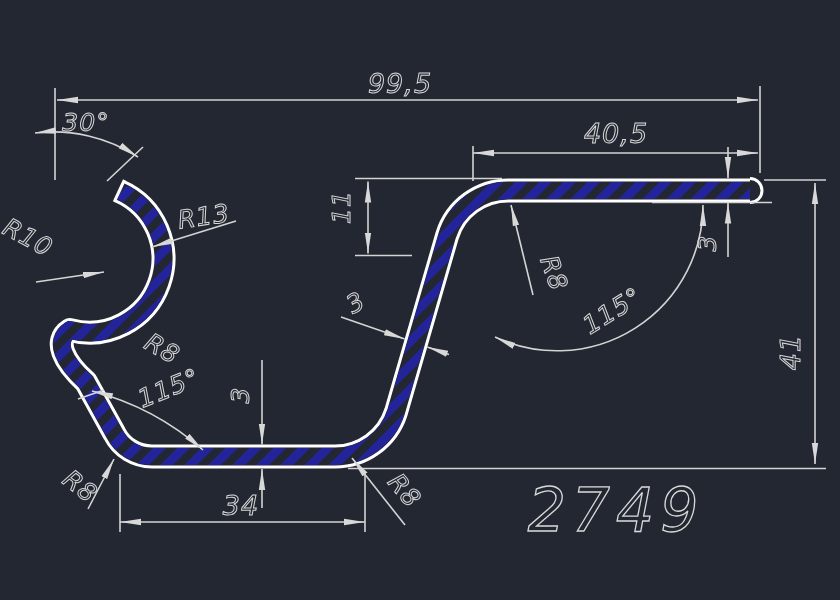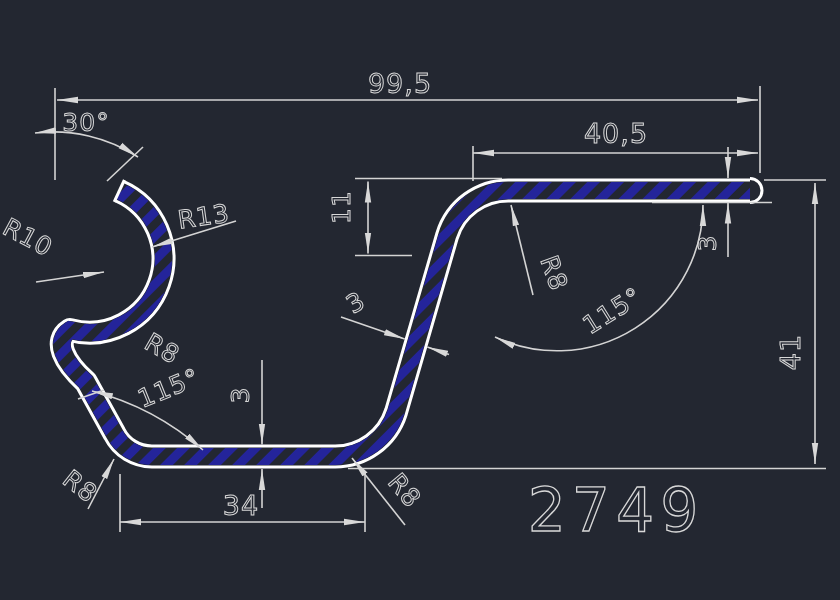--- a/index.html
+++ b/index.html
@@ -1,16 +1,16 @@
 <!DOCTYPE html>
 <html><head>
 <meta charset="utf-8">
 <style>
   html,body{margin:0;padding:0;width:840px;height:600px;overflow:hidden;background:#232731;}
-  .canvas-wrap{position:relative;width:840px;height:584px;}
+  .canvas-wrap{position:relative;width:840px;height:584px;font-style:italic;}
   svg{position:absolute;left:0;top:0;}
   text{font-family:"DejaVu Sans","Liberation Sans",sans-serif;fill:none;stroke:#d8d8d8;stroke-width:1;letter-spacing:1px;}
   .dim{stroke:#d4d4d4;stroke-width:1.6;fill:none;}
   .profile-outer{stroke:#ffffff;stroke-width:24;fill:none;stroke-linejoin:round;}
   .profile-inner{stroke:#232731;stroke-width:18;fill:none;stroke-linejoin:round;}
   .profile-edge{stroke:#ffffff;stroke-width:3;fill:none;}
   .partnum{stroke-width:1.3;letter-spacing:6px;}
 </style>
 </head>
 <body>

